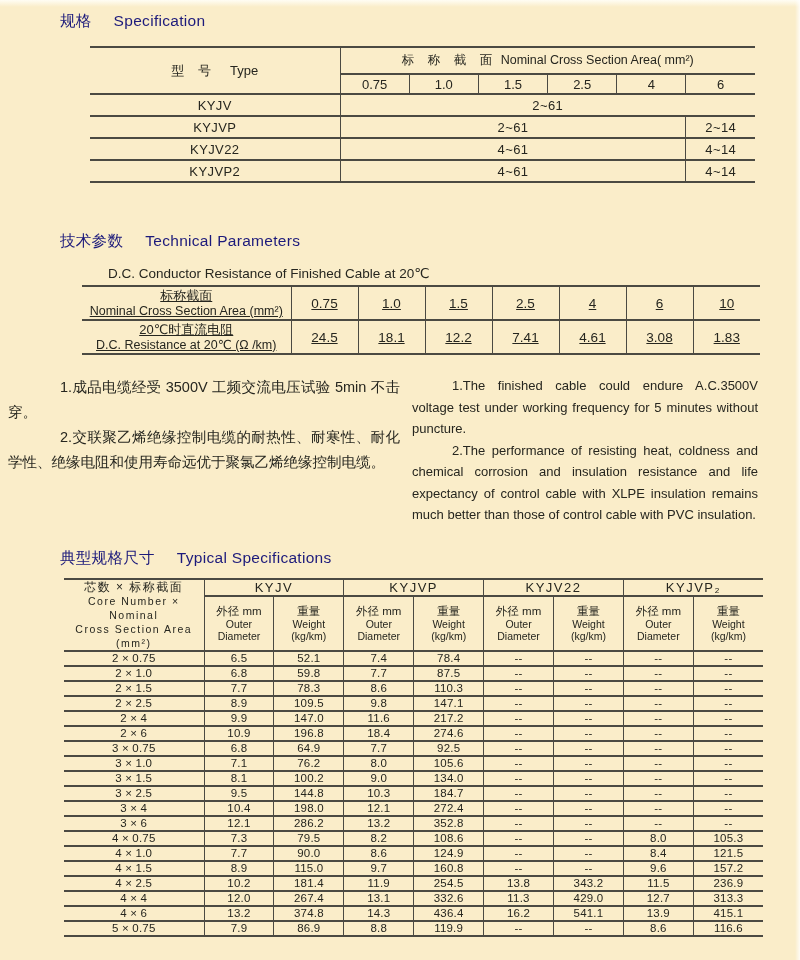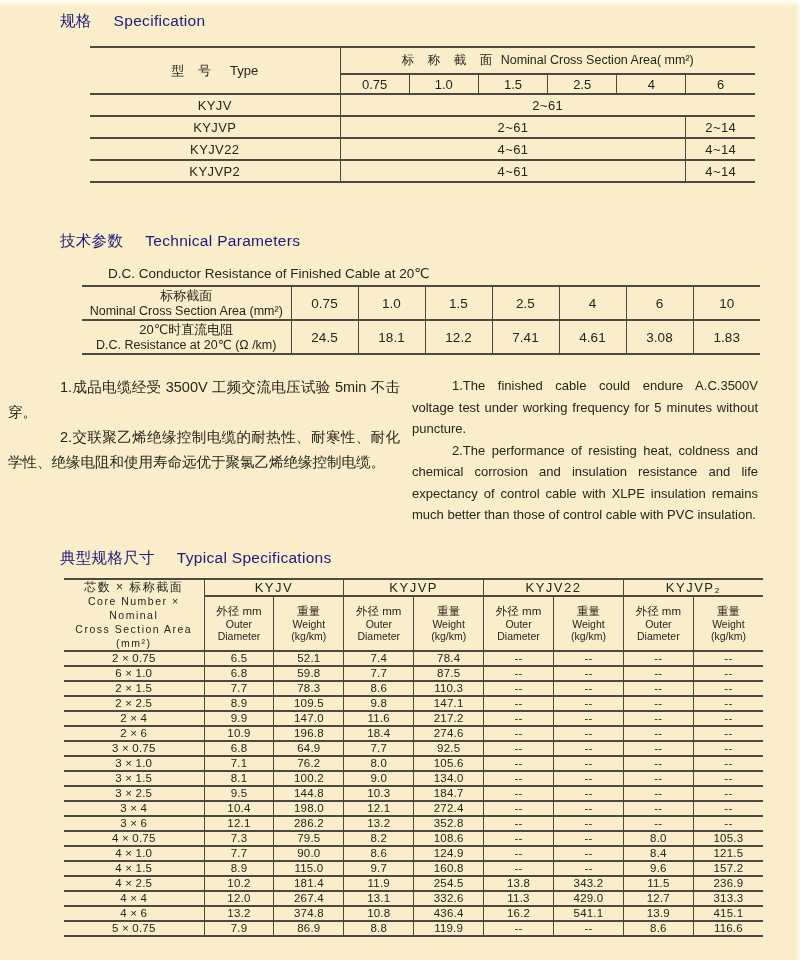--- a/index.html
+++ b/index.html
@@ -32,21 +32,21 @@
   .spec-table { margin:14px 0 0 90px; width:665px; font-size:13px; }
   .spec-table .area-th { height:27px; font-size:12.5px; }
   .spec-table .sizes th { height:20px; }
   .spec-table tbody td { height:22px; letter-spacing:.4px; }
   .zh-sp { letter-spacing:5px; }
   .type-th .gap { margin-left:14px; letter-spacing:0; }
 
   
   .caption { display:flex; justify-content:space-between; margin:13px 42px 4px 108px; font-size:13.5px; }
   .tech-table { margin:0 0 0 82px; width:678px; font-size:13.5px; }
-  .tech-table td, .tech-table th { height:21px; }
+  .tech-table td, .tech-table th { height:21px;text-decoration:underline; }
   .tech-table .label .zh { font-size:13px; line-height:17px; }
   .tech-table .label .en { font-size:12.5px; line-height:15px; }
 
   
   .notes { display:flex; margin:20px 0 0 8px; }
   .notes p { margin:0; text-align:justify; }
   .notes-zh { width:392px; font-size:14.5px; line-height:25px; }
   .notes-zh p { text-indent:52px; }
   .notes-en { width:346px; margin-left:12px; font-size:13px; line-height:21.5px; }
   .notes-en p { text-indent:40px; }
@@ -252,21 +252,21 @@
         <td>6.5</td>
         <td>52.1</td>
         <td>7.4</td>
         <td>78.4</td>
         <td>--</td>
         <td>--</td>
         <td>--</td>
         <td class="no-r">--</td>
       </tr>
       <tr>
-        <td class="no-l">6 × 1.0</td>
+        <td class="no-l">2 × 1.0</td>
         <td>6.8</td>
         <td>59.8</td>
         <td>7.7</td>
         <td>87.5</td>
         <td>--</td>
         <td>--</td>
         <td>--</td>
         <td class="no-r">--</td>
       </tr>
       <tr>
@@ -431,21 +431,21 @@
         <td>332.6</td>
         <td>11.3</td>
         <td>429.0</td>
         <td>12.7</td>
         <td class="no-r">313.3</td>
       </tr>
       <tr>
         <td class="no-l">4 × 6</td>
         <td>13.2</td>
         <td>374.8</td>
-        <td>10.8</td>
+        <td>14.3</td>
         <td>436.4</td>
         <td>16.2</td>
         <td>541.1</td>
         <td>13.9</td>
         <td class="no-r">415.1</td>
       </tr>
       <tr>
         <td class="no-l">5 × 0.75</td>
         <td>7.9</td>
         <td>86.9</td>

